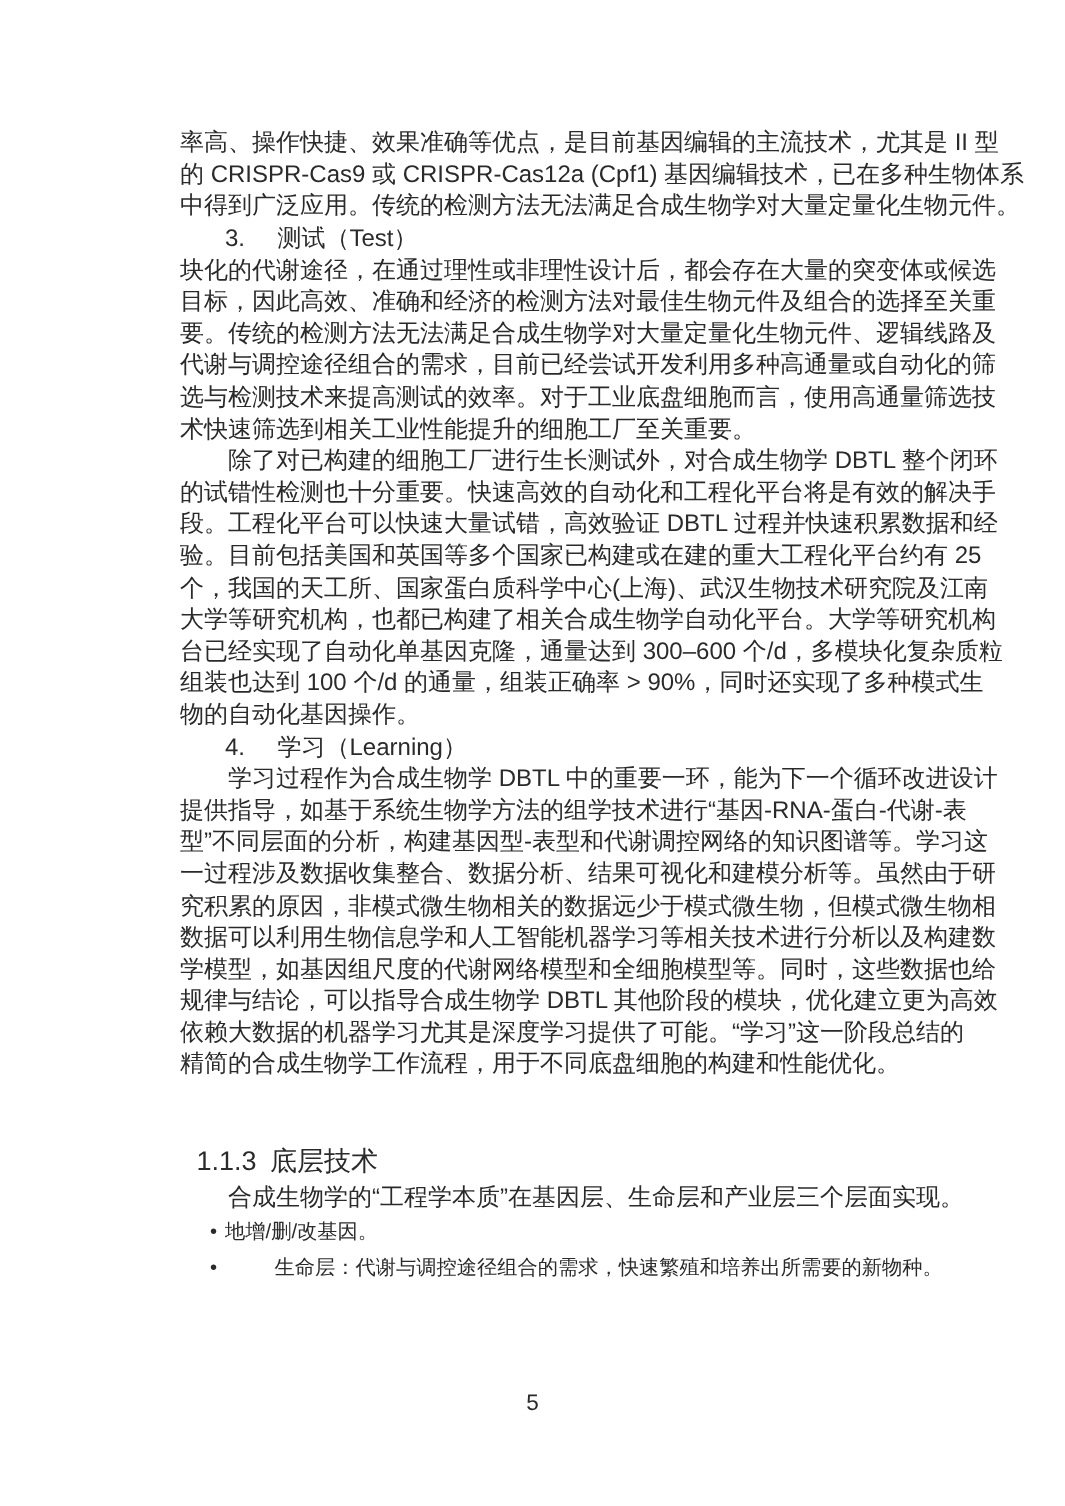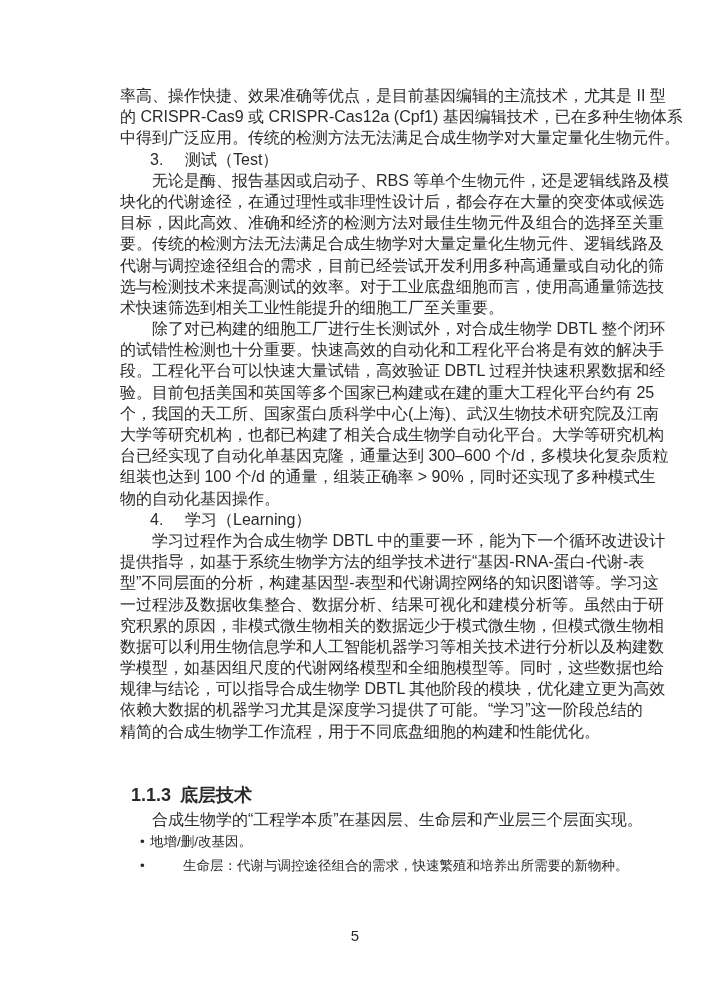--- a/index.html
+++ b/index.html
@@ -39,21 +39,21 @@
   .line.numbered .num {
     display: inline-block;
     width: 35px;
   }
   .heading {
     margin-top: 40px;
     padding-left: 11px;
     font-size: 18px;
     line-height: 27px;
     height: 27px;
-    font-weight: 700;
+    font-weight: 400;
     white-space: nowrap;
   }
   .heading .num {
     display: inline-block;
     width: 49px;
   }
   .bullet-item {
     position: relative;
     padding-left: 30px;
     font-size: 13.5px;
@@ -86,21 +86,20 @@
 </style>
 </head>
 <body>
 
 <div class="page">
   <div class="doc-content">
       <div class="line">率高、操作快捷、效果准确等优点，是目前基因编辑的主流技术，尤其是 II 型</div>
       <div class="line">的 CRISPR-Cas9 或 CRISPR-Cas12a (Cpf1) 基因编辑技术，已在多种生物体系</div>
       <div class="line">中得到广泛应用。传统的检测方法无法满足合成生物学对大量定量化生物元件。</div>
       <div class="line numbered"><span class="num">3.</span><span>测试（Test）</span></div>
-      <div class="line indent">无论是酶、报告基因或启动子、RBS 等单个生物元件，还是逻辑线路及模</div>
       <div class="line">块化的代谢途径，在通过理性或非理性设计后，都会存在大量的突变体或候选</div>
       <div class="line">目标，因此高效、准确和经济的检测方法对最佳生物元件及组合的选择至关重</div>
       <div class="line">要。传统的检测方法无法满足合成生物学对大量定量化生物元件、逻辑线路及</div>
       <div class="line">代谢与调控途径组合的需求，目前已经尝试开发利用多种高通量或自动化的筛</div>
       <div class="line">选与检测技术来提高测试的效率。对于工业底盘细胞而言，使用高通量筛选技</div>
       <div class="line">术快速筛选到相关工业性能提升的细胞工厂至关重要。</div>
       <div class="line indent">除了对已构建的细胞工厂进行生长测试外，对合成生物学 DBTL 整个闭环</div>
       <div class="line">的试错性检测也十分重要。快速高效的自动化和工程化平台将是有效的解决手</div>
       <div class="line">段。工程化平台可以快速大量试错，高效验证 DBTL 过程并快速积累数据和经</div>
       <div class="line">验。目前包括美国和英国等多个国家已构建或在建的重大工程化平台约有 25</div>

